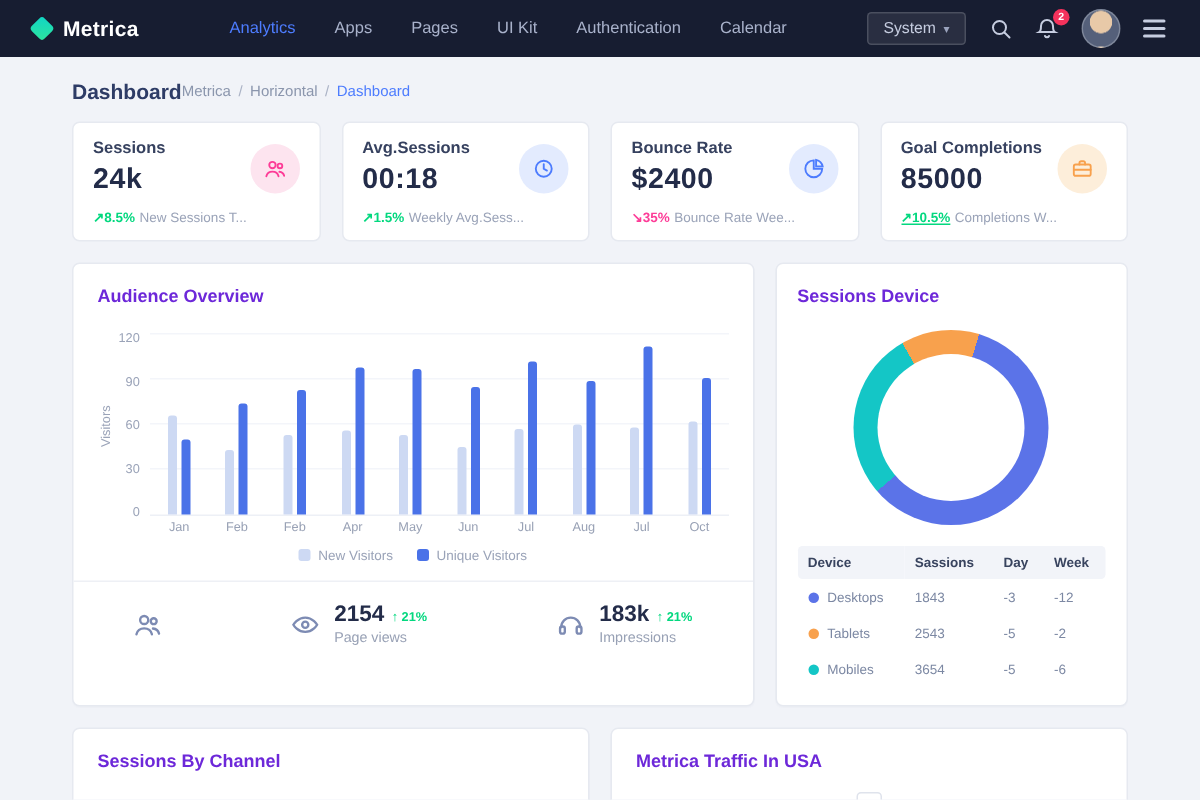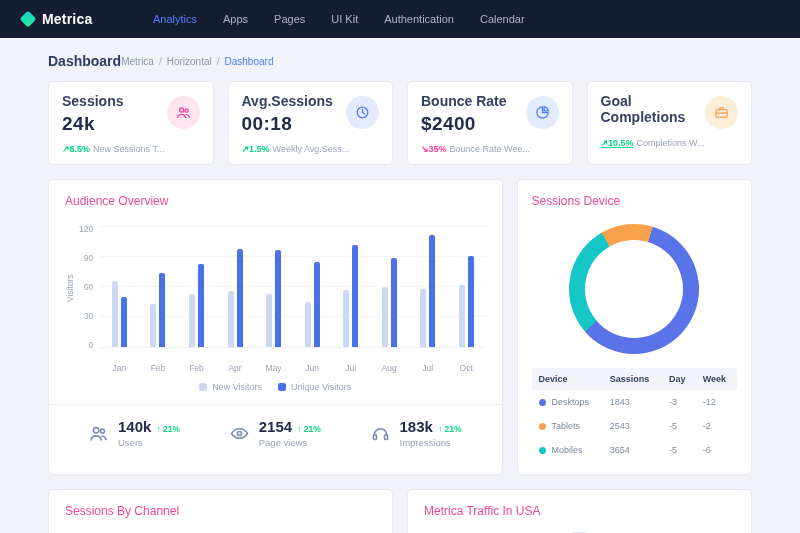--- a/index.html
+++ b/index.html
@@ -27,45 +27,45 @@
   
   .page-header{display:flex;align-items:center;padding:15px 48px 12px}
   .page-title{font-size:14px;font-weight:700;color:#2e3c66}
   .breadcrumb{font-size:10px;color:#8b96ad;display:flex;gap:5px;align-items:center}
   .crumb{cursor:pointer}
   .crumb.active{color:#4d7cfe}
   .crumb-sep{color:#aab2c5}
 
   
   .card{background:#fff;border:1px solid #e6e9f0;border-radius:5px;box-shadow:0 1px 1px rgba(30,40,80,.02)}
-  .card-title{font-size:12px;font-weight:400;color:#ec4899}
+  .card-title{font-size:12px;font-weight:700;color:#6d28d9}
 
   
   .stats-row{display:grid;grid-template-columns:repeat(4,1fr);gap:14px;margin:0 48px}
   .stat-card{background:#fff;border:1px solid #e6e9f0;border-radius:5px;padding:11px 13px 10px}
   .stat-top{display:flex;justify-content:space-between}
-  .stat-label{font-size:14px;font-weight:700;color:#36415f}
+  .stat-label{font-size:11px;font-weight:700;color:#36415f}
   .stat-value{font-size:19px;font-weight:700;color:#232c49;margin-top:4px;letter-spacing:.4px}
   .stat-icon{width:33px;height:33px;border-radius:50%;display:flex;align-items:center;justify-content:center;margin-top:3px;flex:none}
   .stat-icon svg{width:15px;height:15px}
   .stat-note{font-size:9px;color:#9aa3b8;margin-top:9px;white-space:nowrap;overflow:hidden;text-overflow:ellipsis}
   .stat-delta{font-weight:700;margin-right:3px}
 
   
   .main-row{display:grid;grid-template-columns:1.93fr 1fr;gap:14px;margin:14px 48px 0}
   .audience-card{padding:14px 16px 0}
   .chart-wrap{display:flex;align-items:flex-start;margin-top:20px}
   .ylabel{writing-mode:vertical-rl;transform:rotate(180deg);font-size:8.5px;color:#9aa3b8;height:120px;display:flex;align-items:center;justify-content:center}
   .yaxis{display:flex;flex-direction:column-reverse;justify-content:space-between;height:126px;font-size:8.5px;color:#9aa3b8;text-align:right;padding:0 7px 0 4px;margin-top:-4px}
   .chart-right{flex:1}
   .plot{position:relative;display:flex;height:120px;border-bottom:1px solid #edf0f6}
   .gridline{position:absolute;left:0;right:0;height:1px;background:#f3f5fa}
   .bar-group{flex:1;display:flex;justify-content:center;align-items:flex-end;gap:3px;position:relative;z-index:1}
   .bar{width:6px;border-radius:2px 2px 0 0}
-  .months{display:flex;margin-top:15px}
+  .months{display:flex;margin-top:2px}
   .month-label{flex:1;text-align:center;font-size:8.5px;color:#98a1b5}
   .legend{display:flex;justify-content:center;gap:16px;margin-top:9px}
   .legend-item{display:flex;align-items:center;gap:5px}
   .legend-swatch{width:8px;height:8px;border-radius:2px}
   .legend-text{font-size:9px;color:#9aa3b8}
   .audience-footer{border-top:1px solid #eef0f5;margin:12px -16px 0;display:flex;justify-content:space-between;padding:13px 40px 14px}
   .as-item{display:flex;gap:10px;align-items:center}
   .as-icon{color:#7d8bb3;width:19px;height:19px}
   .as-icon svg{width:100%;height:100%}
   .as-num{font-size:15px;font-weight:700;color:#232c49}
@@ -98,20 +98,45 @@
     <span class="brand-name">Metrica</span>
   </div>
   <div class="nav-menu">
       <a class="nav-item active">Analytics</a>
       <a class="nav-item">Apps</a>
       <a class="nav-item">Pages</a>
       <a class="nav-item">UI Kit</a>
       <a class="nav-item">Authentication</a>
       <a class="nav-item">Calendar</a>
     </div>
+  <div class="topbar-right">
+    <button class="system-btn">
+      <span>System</span>
+      <span class="caret">▾</span>
+    </button>
+    <span class="icon-btn">
+      <svg viewBox="0 0 24 24" fill="none" stroke="currentColor" stroke-width="2" stroke-linecap="round">
+          <circle cx="11" cy="11" r="6.5"></circle>
+          <path d="M16 16l5 5"></path>
+        </svg>
+    </span>
+    <span class="icon-btn">
+      <svg viewBox="0 0 24 24" fill="none" stroke="currentColor" stroke-width="2" stroke-linecap="round">
+          <path d="M6 9.5a6 6 0 0 1 12 0c0 5 1.8 6 1.8 6H4.2S6 14.5 6 9.5z"></path>
+          <path d="M10 19.5a2.2 2.2 0 0 0 4 0"></path>
+        </svg>
+      <span class="badge">2</span>
+    </span>
+    <span class="avatar"></span>
+    <span class="hamburger">
+        <i></i>
+        <i></i>
+        <i></i>
+      </span>
+  </div>
 </nav>
 
 <div class="page-header">
   <div class="page-title">Dashboard</div>
   <div class="breadcrumb">
       <span class="crumb">Metrica</span>
       <span class="crumb-sep">/</span>
       <span class="crumb">Horizontal</span>
       <span class="crumb-sep">/</span>
       <span class="crumb active">Dashboard</span>
@@ -163,20 +188,21 @@
             <path d="M14.5 2.5a9 9 0 0 1 7 7h-7z"></path>
           </svg>
         </div>
       </div>
       <div class="stat-note"><span class="stat-delta" style="color: rgb(253, 60, 151);">↘35%</span>Bounce Rate Wee...</div>
     </div>
     <div class="stat-card">
       <div class="stat-top">
         <div>
           <div class="stat-label">Goal Completions</div>
+          <div class="stat-value">85000</div>
         </div>
         <div class="stat-icon" style="background: rgb(253, 238, 218); color: rgb(248, 161, 77);">
           <svg viewBox="0 0 24 24" fill="none" stroke="currentColor" stroke-width="2" stroke-linecap="round">
             <rect x="3" y="7.5" width="18" height="12" rx="2"></rect>
             <path d="M9 7.5V5.8A1.8 1.8 0 0 1 10.8 4h2.4A1.8 1.8 0 0 1 15 5.8v1.7M3 13h18"></path>
           </svg>
         </div>
       </div>
       <div class="stat-note"><span class="stat-delta" style="color: rgb(3, 216, 127); text-decoration: underline;">↗10.5%</span>Completions W...</div>
     </div>
@@ -267,24 +293,20 @@
         </div>
       </div>
     <div class="audience-footer">
         <div class="as-item">
           <span class="as-icon"><svg viewBox="0 0 24 24" fill="none" stroke="currentColor" stroke-width="2" stroke-linecap="round">
               <circle cx="9" cy="8" r="3.4"></circle>
               <path d="M2.5 20c.8-3.4 3.4-5 6.5-5s5.7 1.6 6.5 5"></path>
               <circle cx="17" cy="9" r="2.5"></circle>
               <path d="M16.4 15.2c2.6.3 4.4 1.7 5.1 4.3"></path>
             </svg></span>
-          <div>
-            <div class="as-num">140k<span class="as-delta" style="color: rgb(3, 216, 127);">↑ 21%</span></div>
-            <div class="as-label">Users</div>
-          </div>
         </div>
         <div class="as-item">
           <span class="as-icon"><svg viewBox="0 0 24 24" fill="none" stroke="currentColor" stroke-width="2" stroke-linecap="round">
               <path d="M2 12s3.5-6 10-6 10 6 10 6-3.5 6-10 6S2 12 2 12z"></path>
               <circle cx="12" cy="12" r="2.6"></circle>
             </svg></span>
           <div>
             <div class="as-num">2154<span class="as-delta" style="color: rgb(3, 216, 127);">↑ 21%</span></div>
             <div class="as-label">Page views</div>
           </div>

